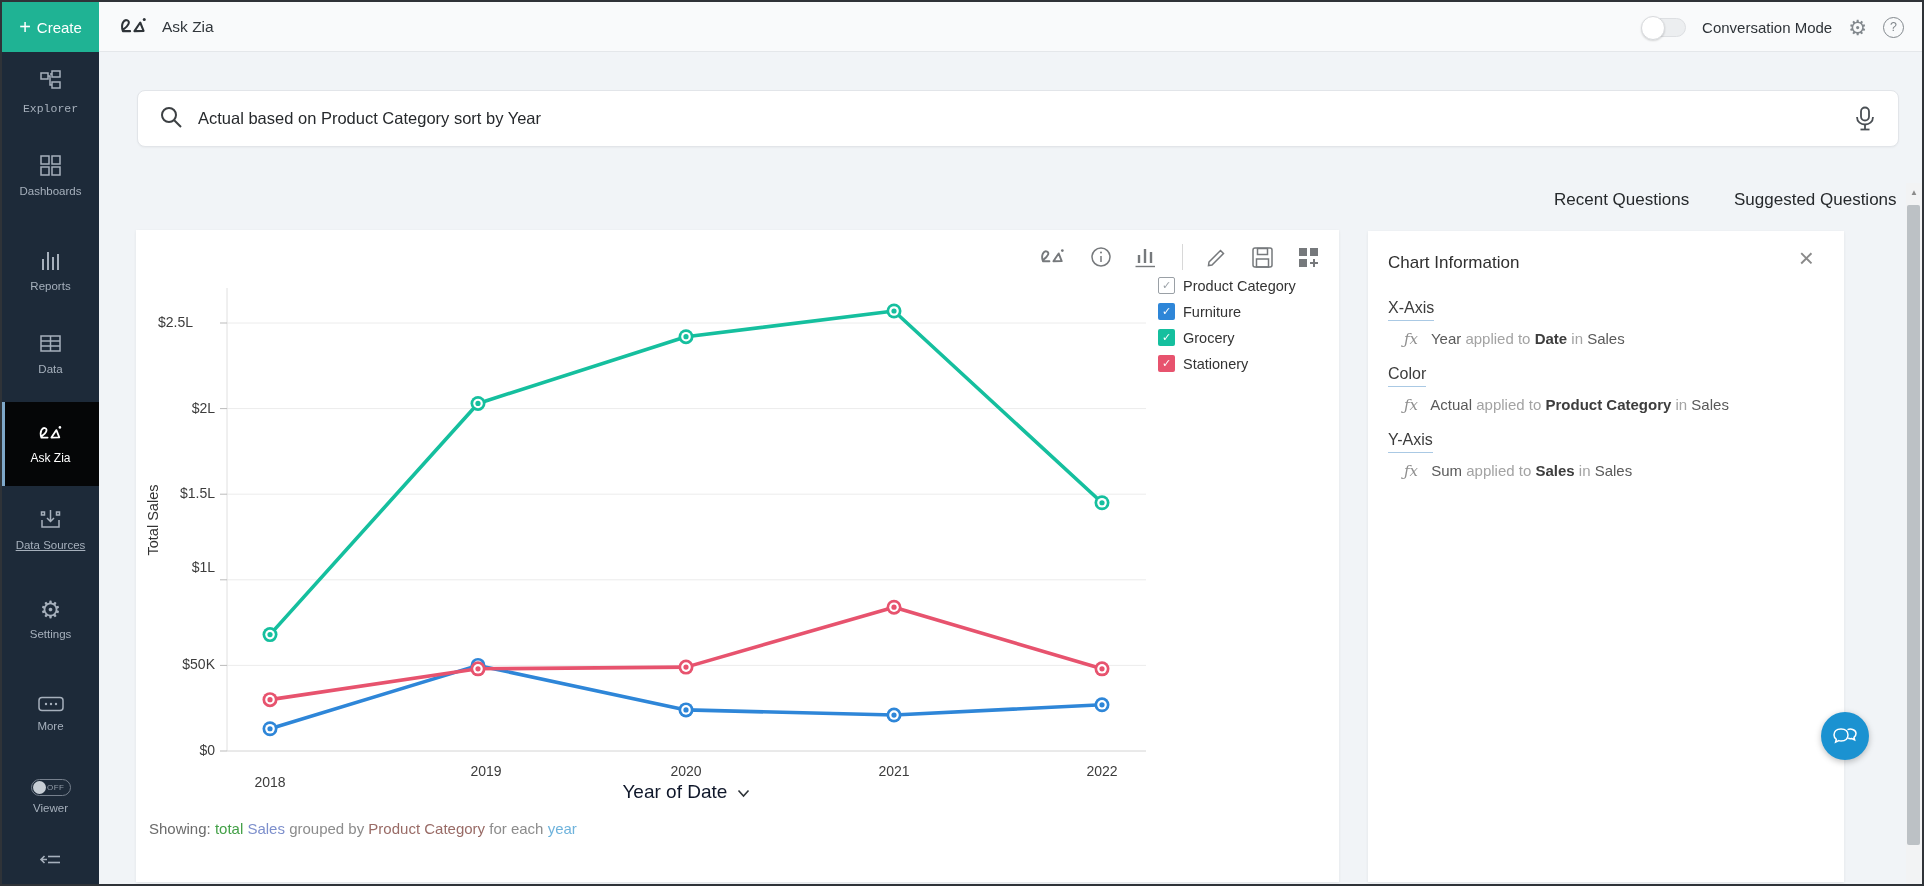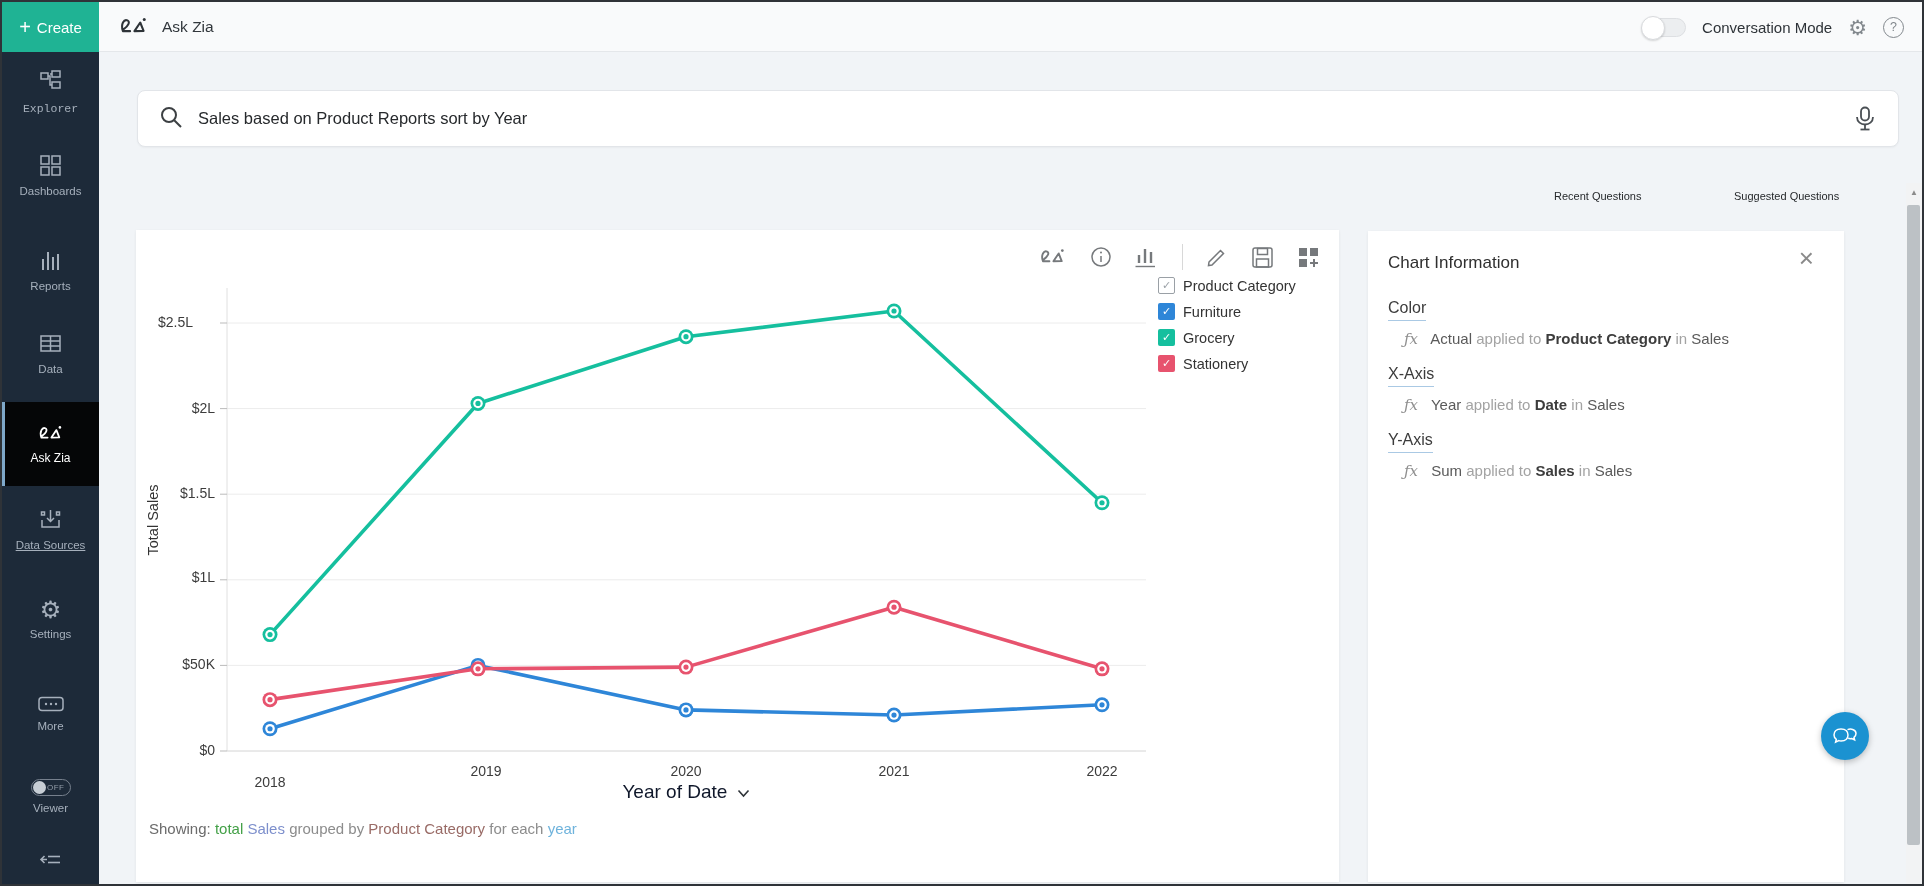--- a/index.html
+++ b/index.html
@@ -45,21 +45,21 @@
   .gear-glyph { font-size:21px; color:#82888d; line-height:1; cursor:pointer; }
 
   
   .search-box { position:absolute; left:135px; top:88px; width:1762px; height:57px; background:#fff;
     border:1px solid #e2e5e9; border-radius:8px; box-shadow:0 1px 2px rgba(0,0,0,.04);
     display:flex; align-items:center; cursor:text; }
   .search-query { font-size:16.5px; color:#26292c; margin-left:14px; }
   .search-box .mag { margin-left:20px; }
   .mic { position:absolute; right:22px; top:15px; cursor:pointer; }
 
-  .q-links { position:absolute; top:188px; font-size:11px; color:#26292c; }
+  .q-links { position:absolute; top:188px; font-size:17px; color:#26292c; }
   #recent-q { position:absolute; left:1552px; top:188px; }
   #suggested-q { position:absolute; left:1700px; top:188px;margin-left:32px; }
 
   
   .chart-card { position:absolute; left:134px; top:228px; width:1203px; height:652px; background:#fff;
     box-shadow:0 1px 3px rgba(0,0,0,.07); }
   .toolbar { position:absolute; left:903px; top:14px; display:flex; align-items:center; gap:23px; }
   .toolbar .tb { cursor:pointer; display:flex; align-items:center; }
   .tb-divider { width:1px; height:26px; background:#d8d8d8; }
 
@@ -250,21 +250,21 @@
     </div>
   </div>
 
   <div class="search-box">
     <span class="mag">
       <svg width="26" height="26" viewBox="0 0 26 26" fill="none" stroke="#3c4043" stroke-width="2">
         <circle cx="11" cy="11" r="7"></circle>
           <line x1="16.2" y1="16.2" x2="23" y2="23"></line>
       </svg>
     </span>
-    <span class="search-query">Sales based on Product Reports sort by Year</span>
+    <span class="search-query">Actual based on Product Category sort by Year</span>
     <span class="mic">
       <svg width="22" height="28" viewBox="0 0 22 28" fill="none" stroke="#4a4f54" stroke-width="1.8">
         <rect x="7" y="1.5" width="8" height="13" rx="4"></rect>
         <path d="M3 11 C3 21 19 21 19 11"></path>
         <line x1="11" y1="18.5" x2="11" y2="23"></line>
           <line x1="6.5" y1="23.5" x2="15.5" y2="23.5"></line>
       </svg>
     </span>
   </div>
 
@@ -401,21 +401,21 @@
         <circle cx="758" cy="377.192" r="7.5" fill="#e7536e"></circle>
         <circle cx="758" cy="377.192" r="4.8" fill="#ffffff"></circle>
         <circle cx="758" cy="377.192" r="2.6" fill="#e7536e"></circle>
         <circle cx="966" cy="438.824" r="7.5" fill="#e7536e"></circle>
         <circle cx="966" cy="438.824" r="4.8" fill="#ffffff"></circle>
         <circle cx="966" cy="438.824" r="2.6" fill="#e7536e"></circle>
       </svg>
     <div id="y-ticks">
         <span class="y-tick" style="top: 512px;">$0</span>
         <span class="y-tick" style="top: 426.4px;">$50K</span>
-        <span class="y-tick" style="top: 339px;">$1L</span>
+        <span class="y-tick" style="top: 329px;">$1L</span>
         <span class="y-tick" style="top: 255.2px;">$1.5L</span>
         <span class="y-tick" style="top: 169.6px;">$2L</span>
         <span class="y-tick" style="top: 84px; text-align: center;">$2.5L</span>
       </div>
     <div id="x-ticks">
         <span class="x-tick" style="left: 89px; top: 544px;">2018</span>
         <span class="x-tick" style="left: 305px; top: 533px;">2019</span>
         <span class="x-tick" style="left: 505px; top: 533px;">2020</span>
         <span class="x-tick" style="left: 713px; top: 533px;">2021</span>
         <span class="x-tick" style="left: 921px; top: 533px;">2022</span>
@@ -435,43 +435,43 @@
       <span class="s-group">Product Category</span>
       <span class="s-gray">for each</span>
       <span class="s-time">year</span>
     </div>
   </div>
 
   <div class="info-panel">
     <span class="ip-title">Chart Information</span>
     <span class="ip-close">×</span>
     <div class="ip-body">
+      <div class="ci-section">
+        <span class="ci-title">X-Axis</span>
+        <div class="ci-line">
+          <span class="ci-fx">ƒx</span>
+          <span class="ci-func">Year</span>
+          <span class="ci-mid">applied to</span>
+          <span class="ci-field">Date</span>
+          <span class="ci-mid">in</span>
+          <span class="ci-table">Sales</span>
+        </div>
+      </div>
       <div class="ci-section">
         <span class="ci-title">Color</span>
         <div class="ci-line">
           <span class="ci-fx">ƒx</span>
           <span class="ci-func">Actual</span>
           <span class="ci-mid">applied to</span>
           <span class="ci-field">Product Category</span>
           <span class="ci-mid">in</span>
           <span class="ci-table">Sales</span>
         </div>
       </div>
       <div class="ci-section">
-        <span class="ci-title">X-Axis</span>
-        <div class="ci-line">
-          <span class="ci-fx">ƒx</span>
-          <span class="ci-func">Year</span>
-          <span class="ci-mid">applied to</span>
-          <span class="ci-field">Date</span>
-          <span class="ci-mid">in</span>
-          <span class="ci-table">Sales</span>
-        </div>
-      </div>
-      <div class="ci-section">
         <span class="ci-title">Y-Axis</span>
         <div class="ci-line">
           <span class="ci-fx">ƒx</span>
           <span class="ci-func">Sum</span>
           <span class="ci-mid">applied to</span>
           <span class="ci-field">Sales</span>
           <span class="ci-mid">in</span>
           <span class="ci-table">Sales</span>
         </div>
       </div>

